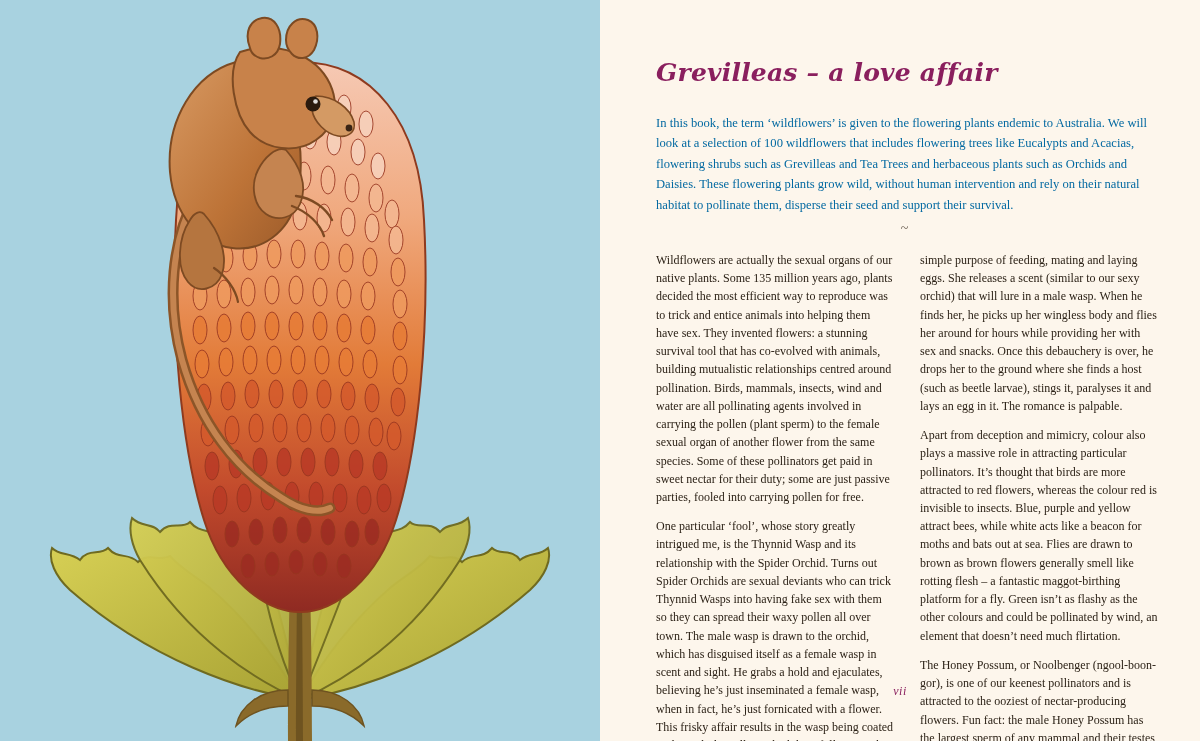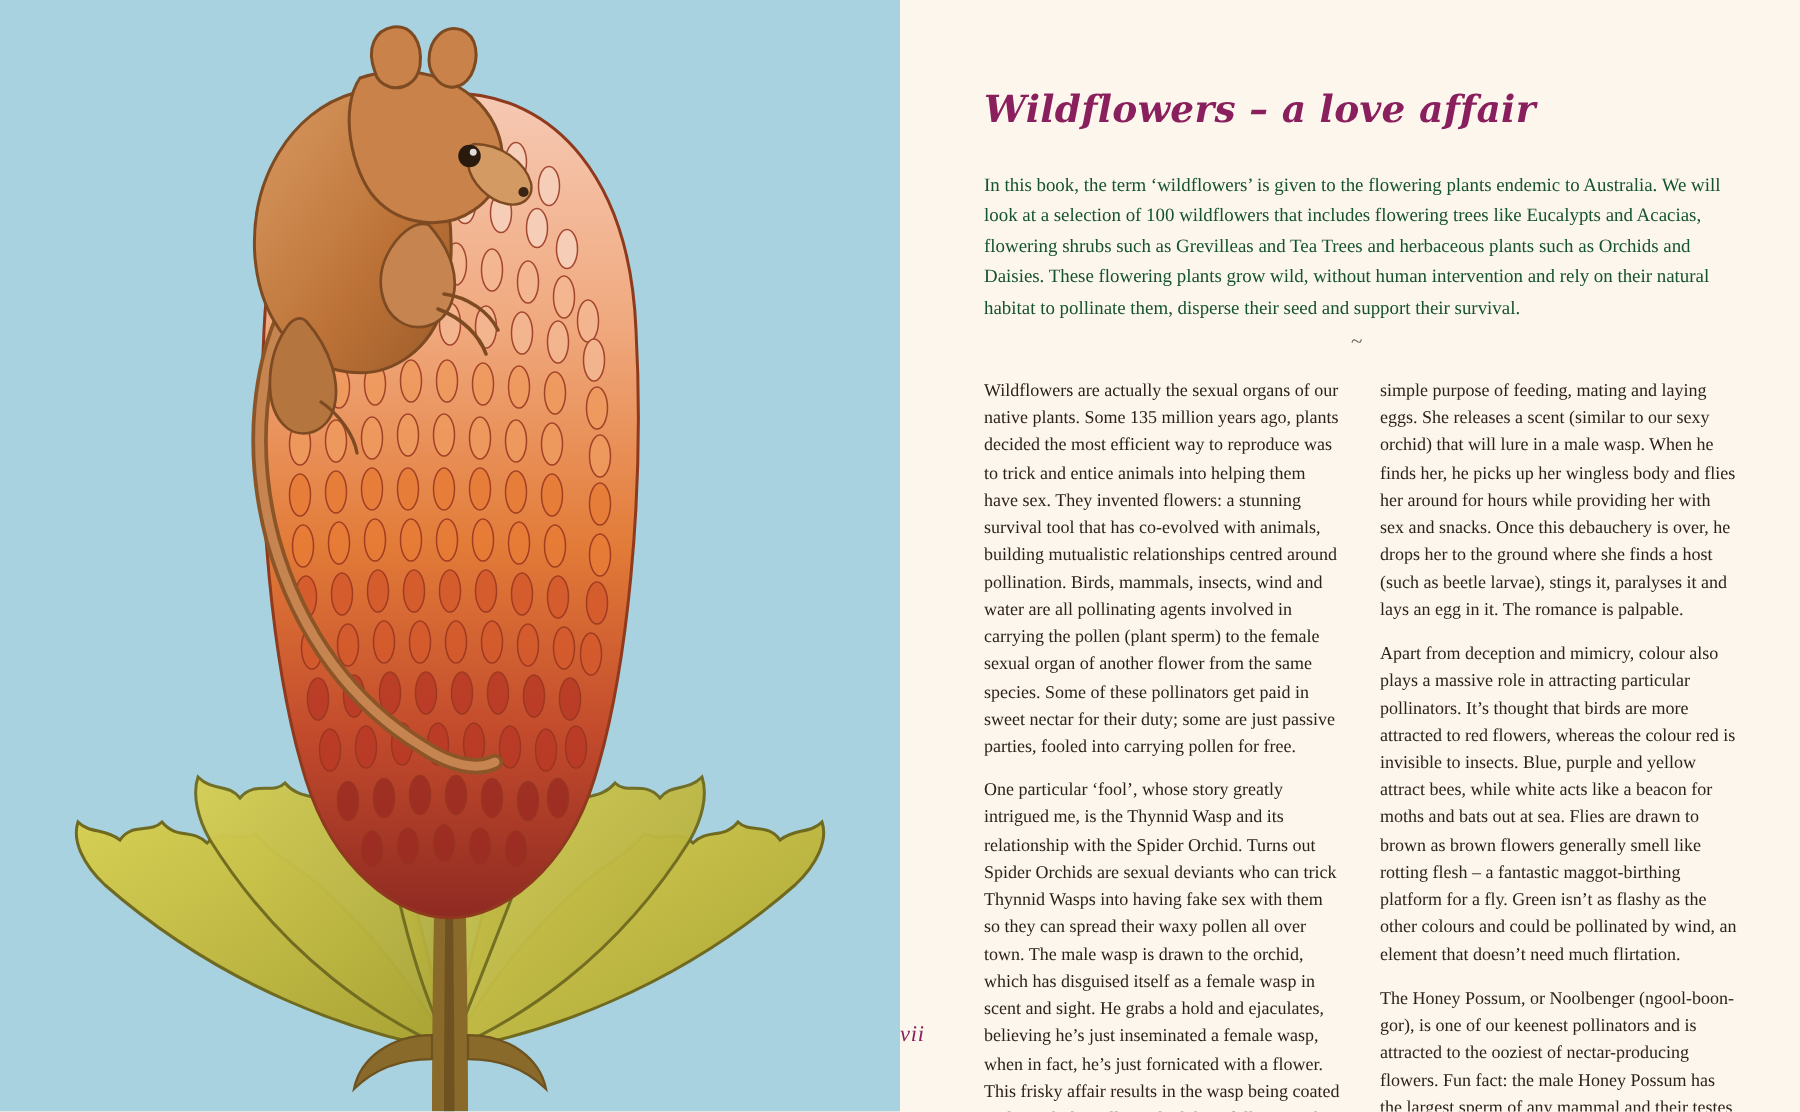--- a/index.html
+++ b/index.html
@@ -49,21 +49,21 @@
     font-size: 25px;
     font-weight: bold;
     color: #8a1f5e;
     letter-spacing: 0.2px;
     margin: 0 0 26px 0;
     font-style: italic;
   }
   .intro {
     font-size: 12.6px;
     line-height: 1.62;
-    color: #14532d;
+    color: #0369a1;
     margin: 0 0 4px 0;
     max-width: 505px;
   }
   .swash {
     text-align: center;
     color: #6d6256;
     font-size: 14px;
     margin: 6px 0 14px 0;
     letter-spacing: 1px;
   }
@@ -83,22 +83,23 @@
     text-align: left;
   }
   .col p:last-child {
     margin-bottom: 0;
   }
   .folio {
     position: absolute;
     left: 0;
     right: 0;
     bottom: 42px;
+    text-align: center;
     color: #8a1f5e;
-    font-size: 15px;
+    font-size: 12px;
     font-style: italic;
     letter-spacing: 0.5px;
   }
   .running-foot {
     position: absolute;
     left: 0;
     right: 0;
     bottom: 20px;
     text-align: center;
     color: #4a4038;
@@ -310,21 +311,21 @@
         <path d="M292 206 C 308 212 320 224 324 236" fill="none" stroke="#7d4a22" stroke-width="2.4" stroke-linecap="round"></path>
 
         <path d="M204 214 C 220 232 228 256 222 274 C 216 290 198 294 188 282 C 176 268 178 238 190 220 C 194 213 200 210 204 214 Z" fill="#b5753f" stroke="#7d4a22" stroke-width="1.8"></path>
         <path d="M214 268 C 226 276 236 290 238 302" fill="none" stroke="#7d4a22" stroke-width="2.2" stroke-linecap="round"></path>
       </g>
     </svg>
   </div>
 
   <div class="right-page">
 
-    <h1 class="chapter-title">Wildflowers – a love affair</h1>
+    <h1 class="chapter-title">Grevilleas – a love affair</h1>
 
     <p class="intro">In this book, the term ‘wildflowers’ is given to the flowering plants endemic to Australia. We will look at a selection of 100 wildflowers that includes flowering trees like Eucalypts and Acacias, flowering shrubs such as Grevilleas and Tea Trees and herbaceous plants such as Orchids and Daisies. These flowering plants grow wild, without human intervention and rely on their natural habitat to pollinate them, disperse their seed and support their survival.</p>
 
     <div class="swash">~</div>
 
     <div class="columns">
       <div class="col">
         <p>Wildflowers are actually the sexual organs of our native plants. Some 135 million years ago, plants decided the most efficient way to reproduce was to trick and entice animals into helping them have sex. They invented flowers: a stunning survival tool that has co-evolved with animals, building mutualistic relationships centred around pollination. Birds, mammals, insects, wind and water are all pollinating agents involved in carrying the pollen (plant sperm) to the female sexual organ of another flower from the same species. Some of these pollinators get paid in sweet nectar for their duty; some are just passive parties, fooled into carrying pollen for free.</p>
         <p>One particular ‘fool’, whose story greatly intrigued me, is the Thynnid Wasp and its relationship with the Spider Orchid. Turns out Spider Orchids are sexual deviants who can trick Thynnid Wasps into having fake sex with them so they can spread their waxy pollen all over town. The male wasp is drawn to the orchid, which has disguised itself as a female wasp in scent and sight. He grabs a hold and ejaculates, believing he’s just inseminated a female wasp, when in fact, he’s just fornicated with a flower. This frisky affair results in the wasp being coated in the orchid’s pollen, which hopefully gets taken to another orchid for cross-pollination – and so the species continues.</p>
 

